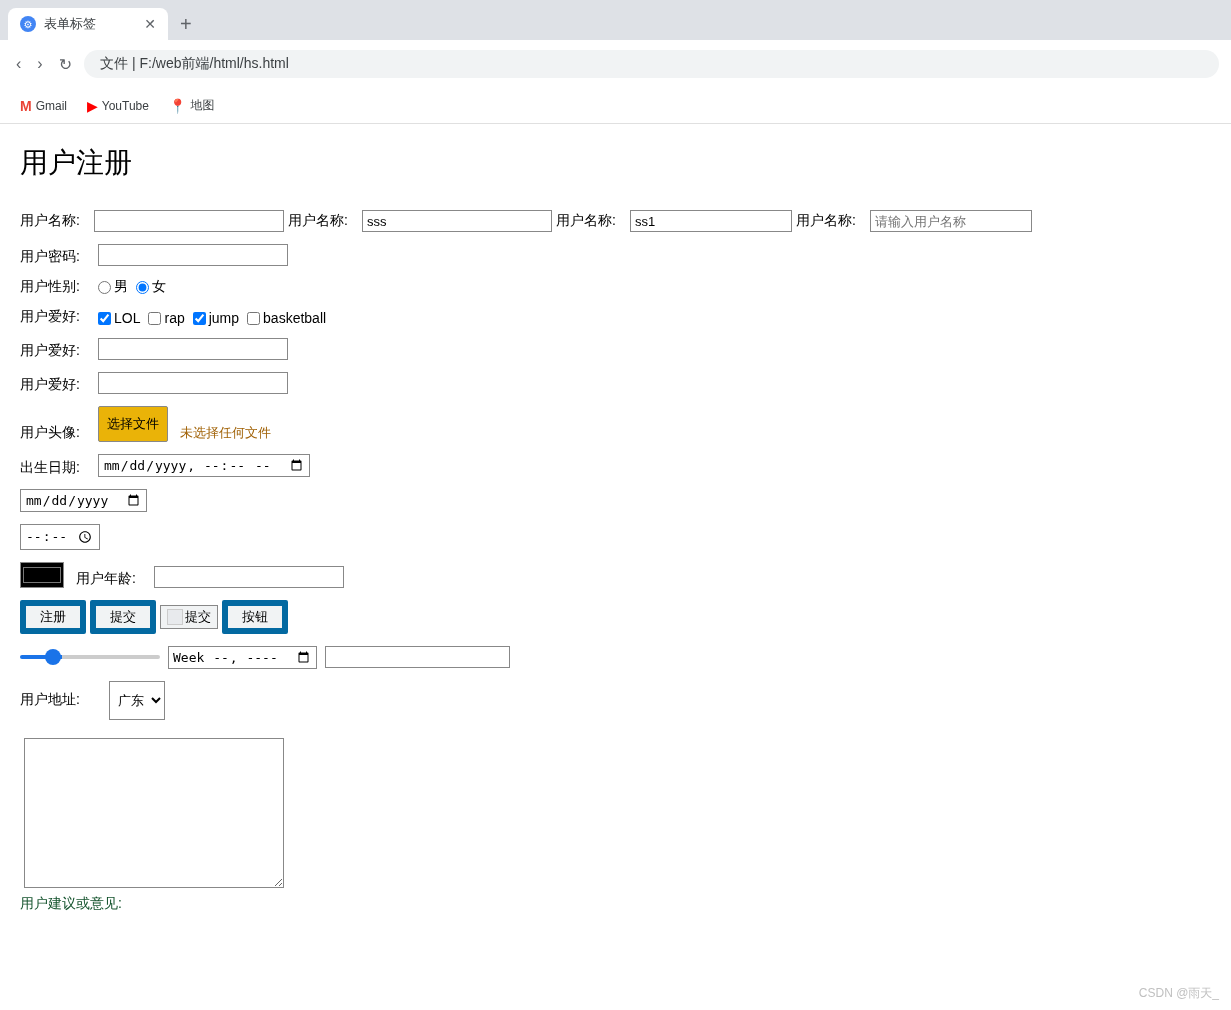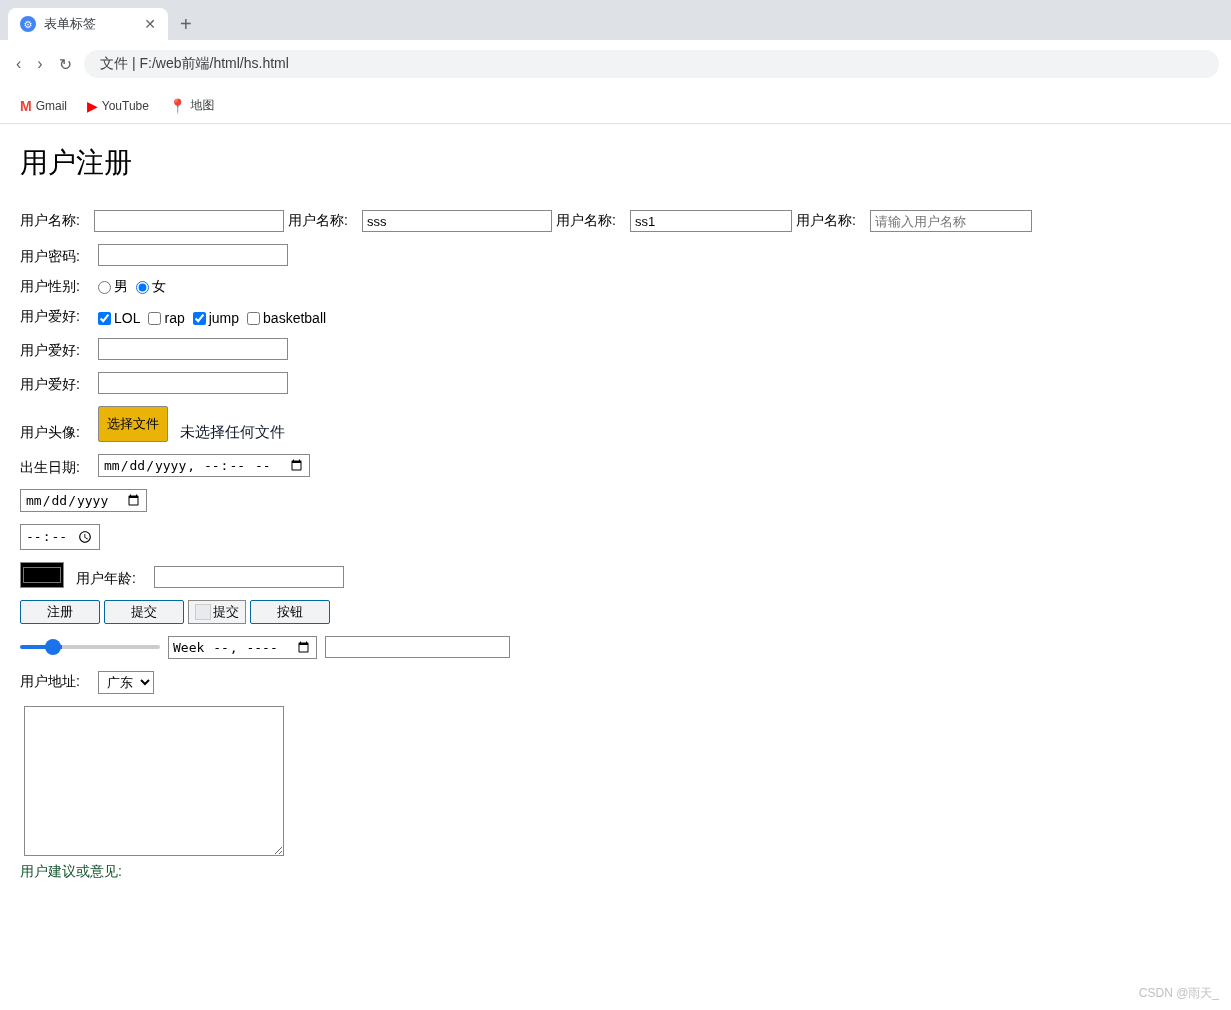--- a/index.html
+++ b/index.html
@@ -160,22 +160,22 @@
 
     .file-input-btn {
       background: #eab308;
       border: 1px solid #888;
       padding: 8px 8px;
       font-size: 13px;
       cursor: pointer;
       border-radius: 2px;
     }
     .file-no-file {
-      font-size: 15px;
-      color: #0f172a;
+      font-size: 13px;
+      color: #a16207;
       margin-left: 4px;
     }
 
     .datetime-input {
       border: 1px solid #888;
       padding: 2px 4px;
       font-size: 13px;
       background: #fff;
     }
 
@@ -198,23 +198,23 @@
     }
 
     .action-buttons {
       display: flex;
       gap: 4px;
       align-items: center;
       margin-bottom: 12px;
     }
 
     .btn {
-      border: 1px solid #0369a1;
+      border: 6px solid #0369a1;
       background: #f1f3f4;
-      padding: 2px 26px;
+      padding: 2px 14px;
       font-size: 13px;
       cursor: pointer;
       border-radius: 2px;
     }
 
     .btn-img {
       display: flex;
       align-items: center;
       gap: 2px;
       border: 1px solid #888;
@@ -268,27 +268,27 @@
       padding: 2px 4px;
       font-size: 13px;
       height: 22px;
       width: 185px;
       background: #fff;
     }
 
     .address-row {
       display: flex;
       align-items: center;
-      gap: 8px;
-      margin-bottom: 12px;
+      gap: 19px;
+      margin-bottom: 18px;
     }
 
     .province-select {
       border: 1px solid #888;
-      padding: 2px 4px;
+      padding: 10px 4px;
       font-size: 13px;
       background: #fff;
       text-align: right;
     }
 
     .textarea-wrapper {
       margin-left: 4px;
       margin-bottom: 4px;
     }
 

